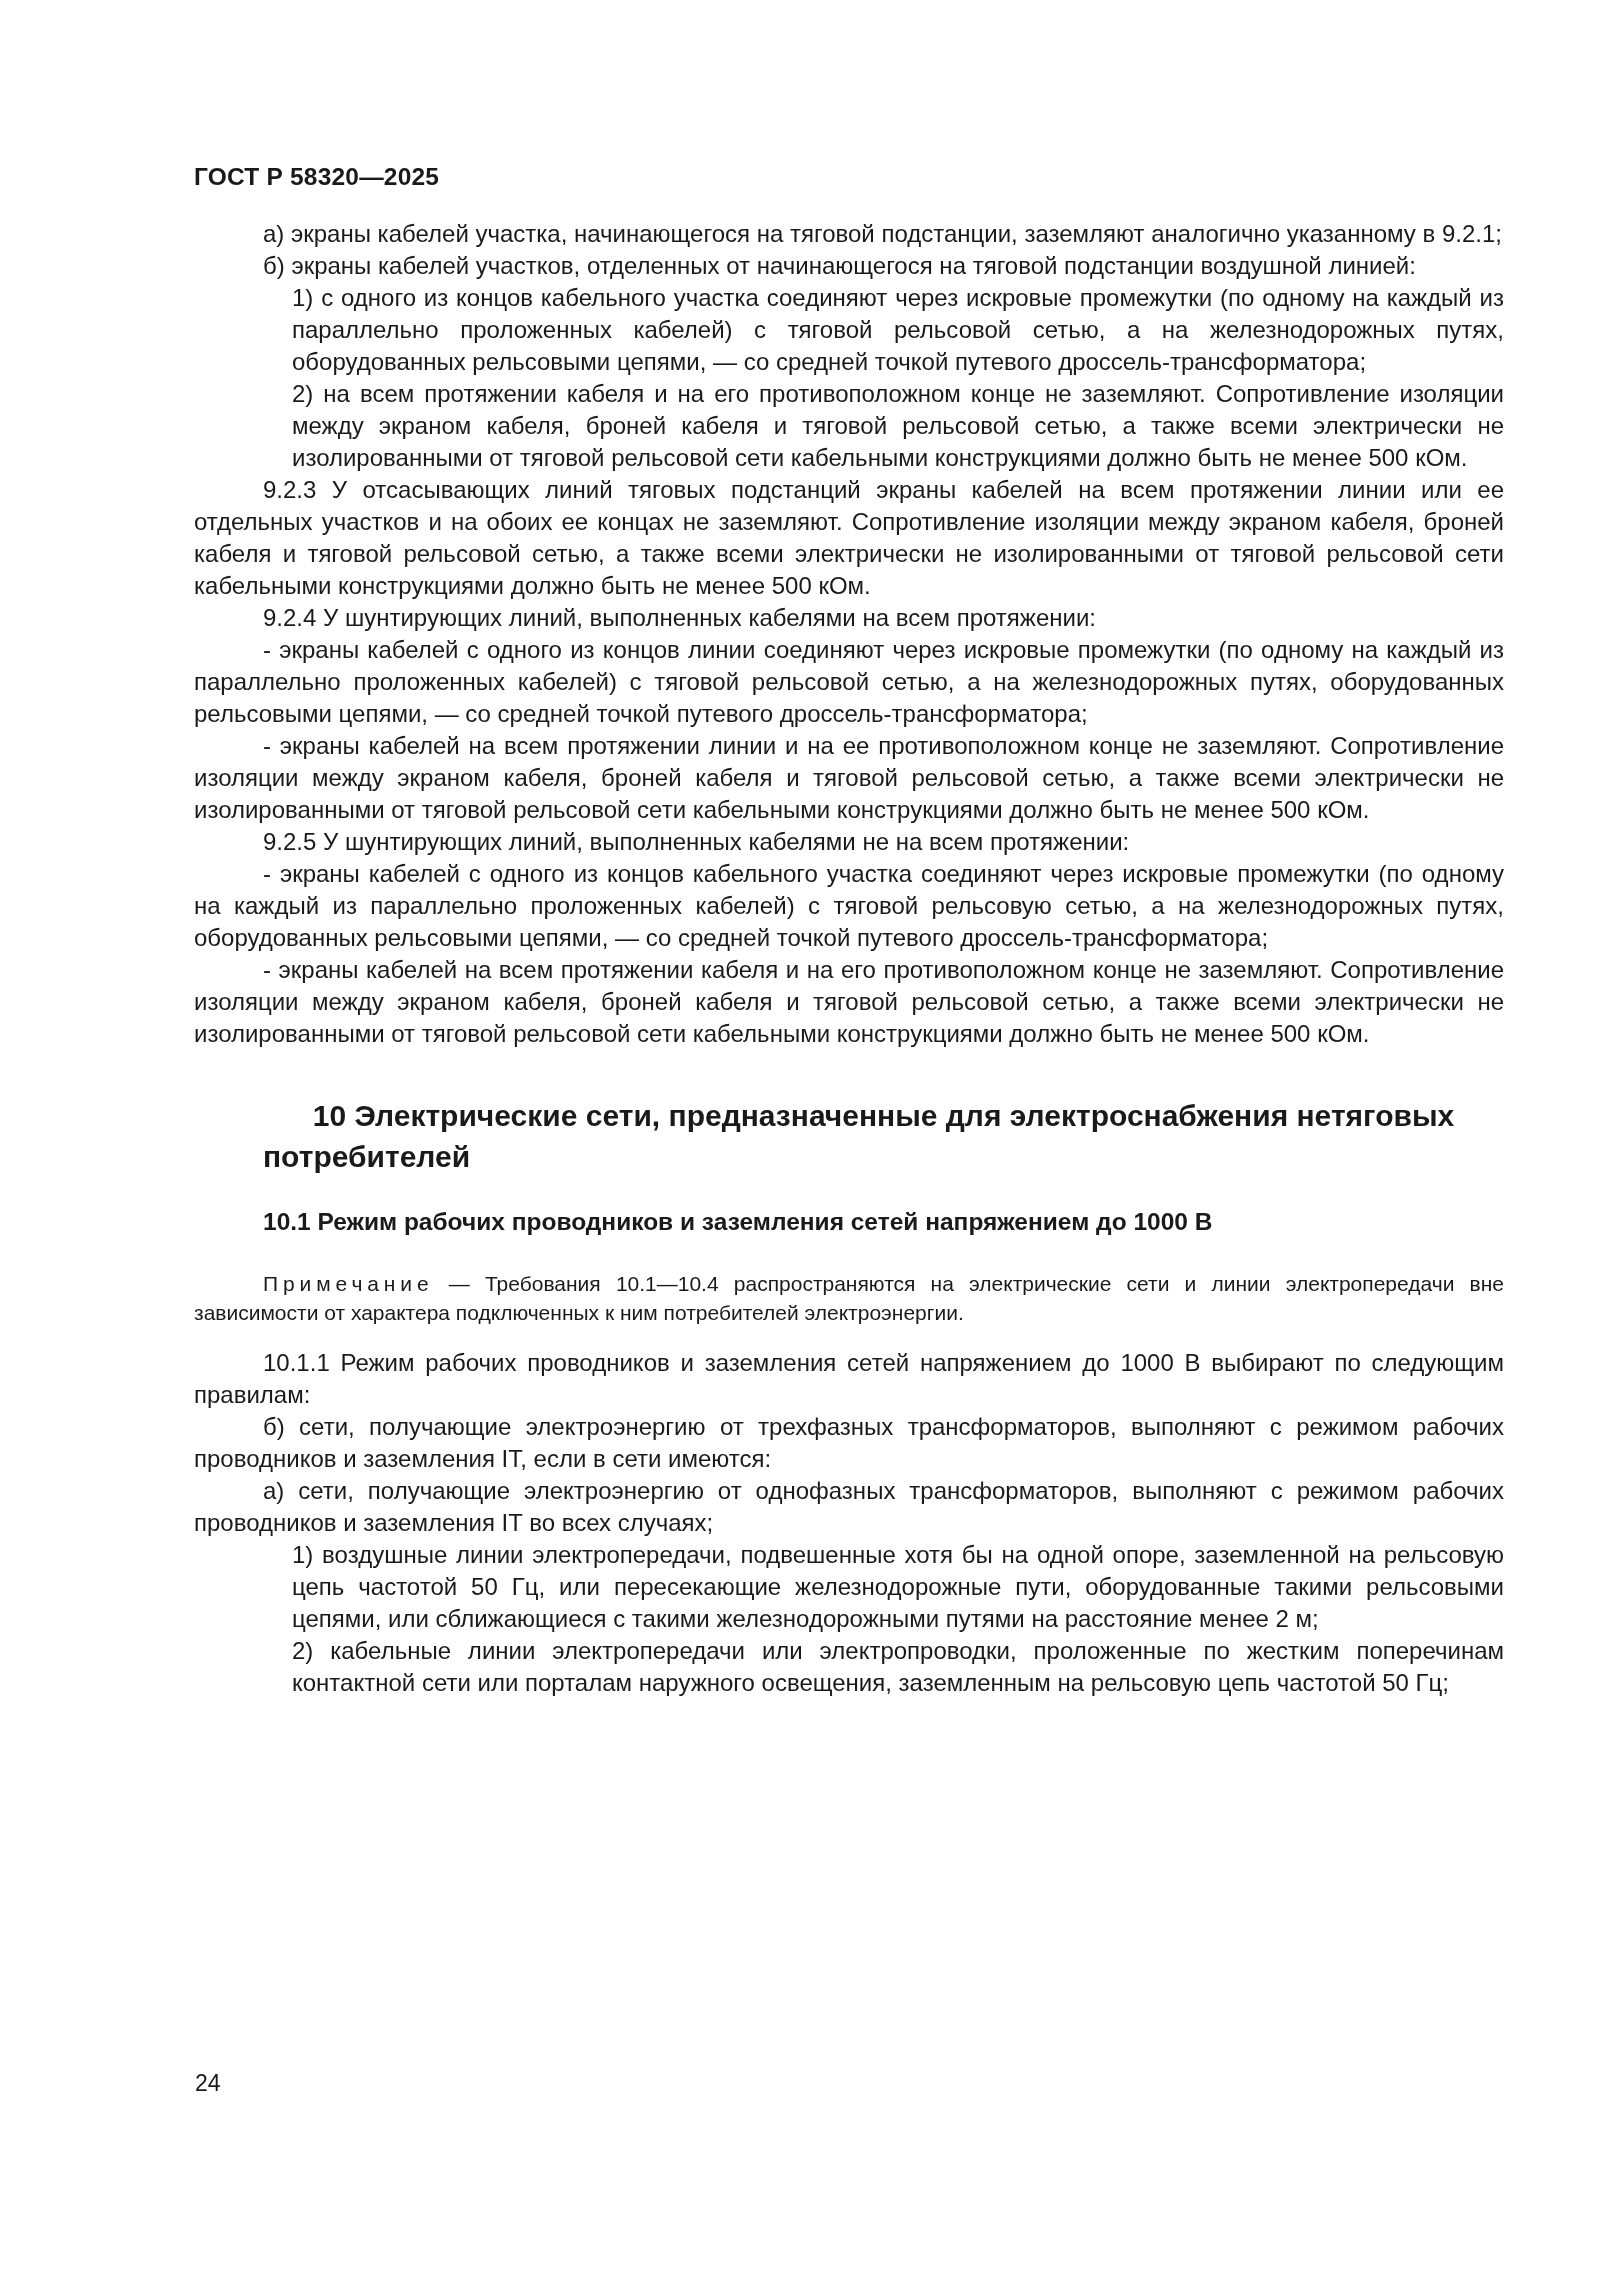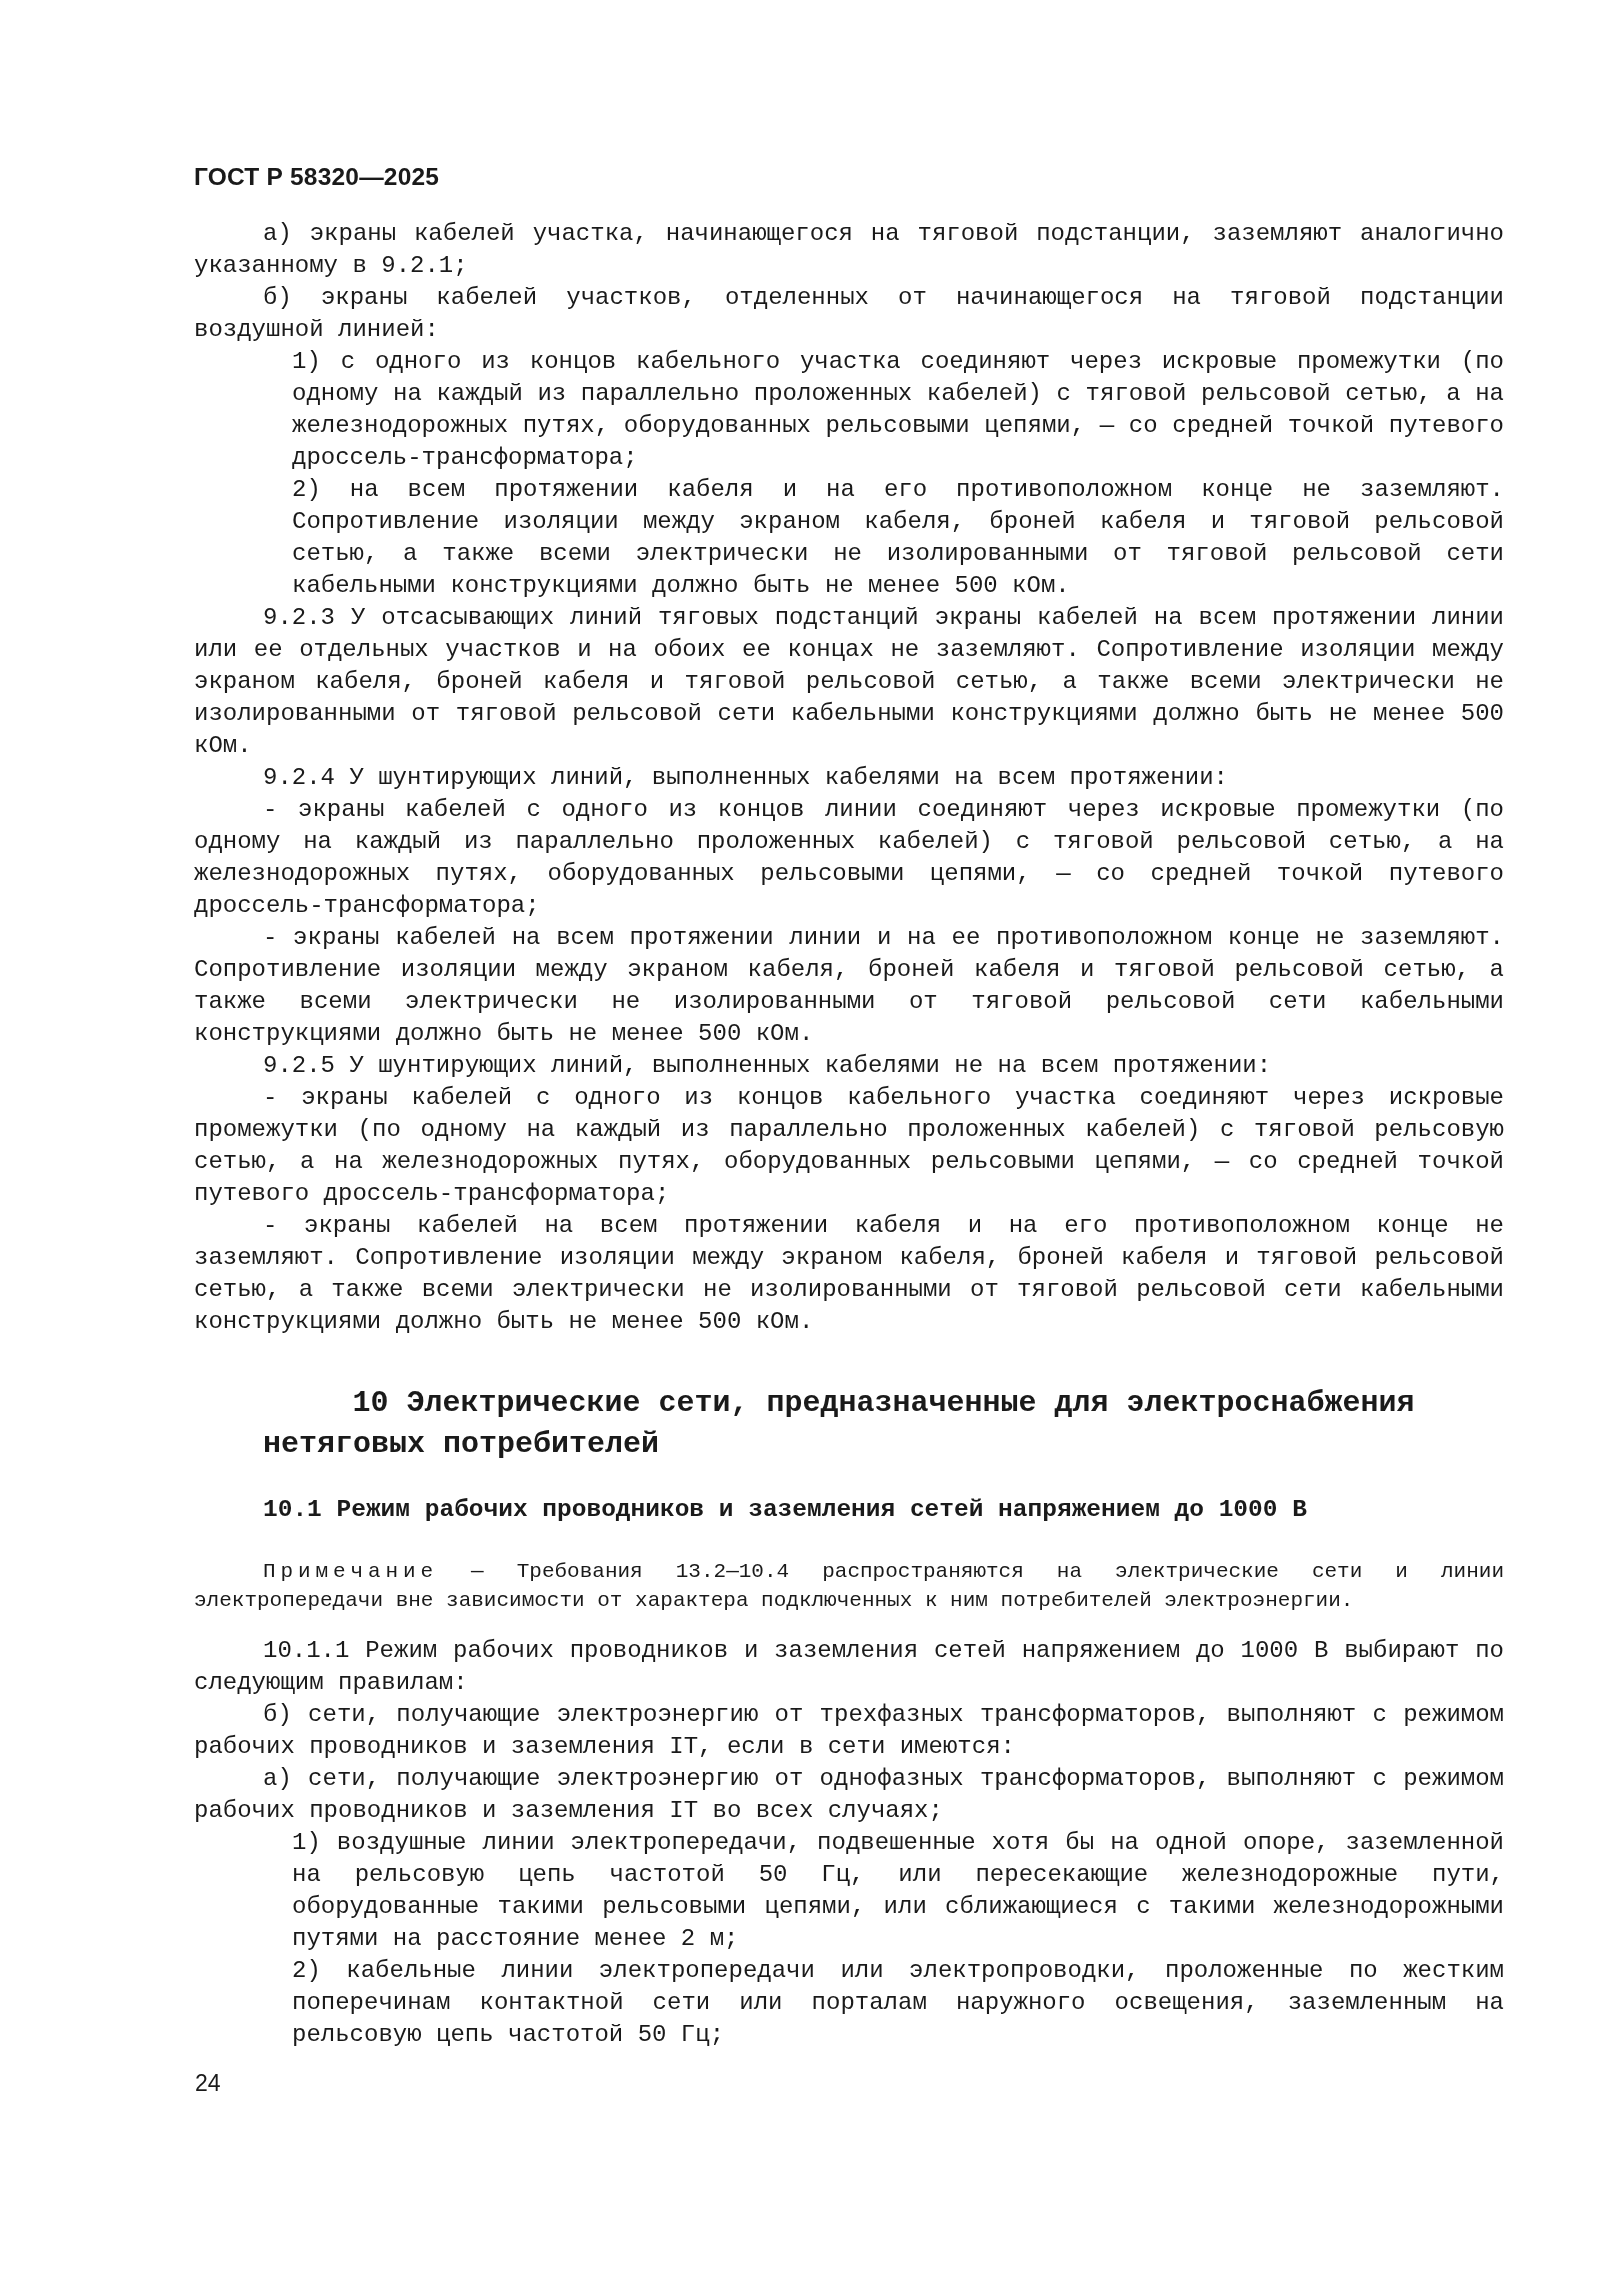--- a/index.html
+++ b/index.html
@@ -1,19 +1,19 @@
 <!DOCTYPE html>
 <html><head>
 <meta charset="utf-8">
 <style>
   html, body { margin: 0; padding: 0; background: #ffffff; }
   body { width: 1621px; height: 2293px; position: relative; overflow: hidden;
          font-family: "Liberation Sans", "DejaVu Sans", sans-serif; color: #1a1a1a; }
   .running-head { position: absolute; left: 194px; top: 163px; font-weight: bold; font-size: 24.5px; letter-spacing: 0.2px; }
-  .body-block { position: absolute; left: 194px; top: 218px; width: 1310px; font-family: Liberation Mono, monospace; }
+  .body-block { position: absolute; left: 194px; top: 218px; width: 1310px; }
   p { margin: 0; font-size: 24px; line-height: 32px; text-align: justify; text-align-last: left; }
   p.ind1 { text-indent: 69px; }
   p.ind2 { padding-left: 98px; }
   .h1 { font-weight: bold; font-size: 30px; line-height: 41px; padding-left: 69px; margin-top: 45px; text-align: center; }
   .h2 { font-weight: bold; font-size: 24.5px; line-height: 32px; padding-left: 69px; margin-top: 29px; text-align: center; }
   .note { font-size: 21px; line-height: 29px; text-indent: 69px; margin-top: 31px; text-align: justify; }
   .note .sp { letter-spacing: 4.9px; }
   .after-note { margin-top: 19.6px; }
   .page-number { position: absolute; left: 195px; top: 2070px; font-size: 23px; }
 </style>
@@ -31,21 +31,21 @@
   <p class="ind1">9.2.4 У шунтирующих линий, выполненных кабелями на всем протяжении:</p>
   <p class="ind1">- экраны кабелей с одного из концов линии соединяют через искровые промежутки (по одному на каждый из параллельно проложенных кабелей) с тяговой рельсовой сетью, а на железнодорожных путях, оборудованных рельсовыми цепями, — со средней точкой путевого дроссель-трансформатора;</p>
   <p class="ind1">- экраны кабелей на всем протяжении линии и на ее противоположном конце не заземляют. Сопротивление изоляции между экраном кабеля, броней кабеля и тяговой рельсовой сетью, а также всеми электрически не изолированными от тяговой рельсовой сети кабельными конструкциями должно быть не менее 500 кОм.</p>
   <p class="ind1">9.2.5 У шунтирующих линий, выполненных кабелями не на всем протяжении:</p>
   <p class="ind1">- экраны кабелей с одного из концов кабельного участка соединяют через искровые промежутки (по одному на каждый из параллельно проложенных кабелей) с тяговой рельсовую сетью, а на железнодорожных путях, оборудованных рельсовыми цепями, — со средней точкой путевого дроссель-трансформатора;</p>
   <p class="ind1">- экраны кабелей на всем протяжении кабеля и на его противоположном конце не заземляют. Сопротивление изоляции между экраном кабеля, броней кабеля и тяговой рельсовой сетью, а также всеми электрически не изолированными от тяговой рельсовой сети кабельными конструкциями должно быть не менее 500 кОм.</p>
 
   <p class="h1">10 Электрические сети, предназначенные для электроснабжения нетяговых потребителей</p>
   <p class="h2">10.1 Режим рабочих проводников и заземления сетей напряжением до 1000 В</p>
 
-  <p class="note"><span class="sp">Примечание</span><span> — Требования 13.2—10.4 распространяются на электрические сети и линии электропередачи вне зависимости от характера подключенных к ним потребителей электроэнергии.</span></p>
+  <p class="note"><span class="sp">Примечание</span><span> — Требования 10.1—10.4 распространяются на электрические сети и линии электропередачи вне зависимости от характера подключенных к ним потребителей электроэнергии.</span></p>
 
   <p class="ind1 after-note">10.1.1 Режим рабочих проводников и заземления сетей напряжением до 1000 В выбирают по следующим правилам:</p>
   <p class="ind1">б) сети, получающие электроэнергию от трехфазных трансформаторов, выполняют с режимом рабочих проводников и заземления IT, если в сети имеются:</p>
   <p class="ind1">а) сети, получающие электроэнергию от однофазных трансформаторов, выполняют с режимом рабочих проводников и заземления IT во всех случаях;</p>
   <p class="ind2">1) воздушные линии электропередачи, подвешенные хотя бы на одной опоре, заземленной на рельсовую цепь частотой 50 Гц, или пересекающие железнодорожные пути, оборудованные такими рельсовыми цепями, или сближающиеся с такими железнодорожными путями на расстояние менее 2 м;</p>
   <p class="ind2">2) кабельные линии электропередачи или электропроводки, проложенные по жестким поперечинам контактной сети или порталам наружного освещения, заземленным на рельсовую цепь частотой 50 Гц;</p>
 </div>
 
 <div class="page-number">24</div>
 

